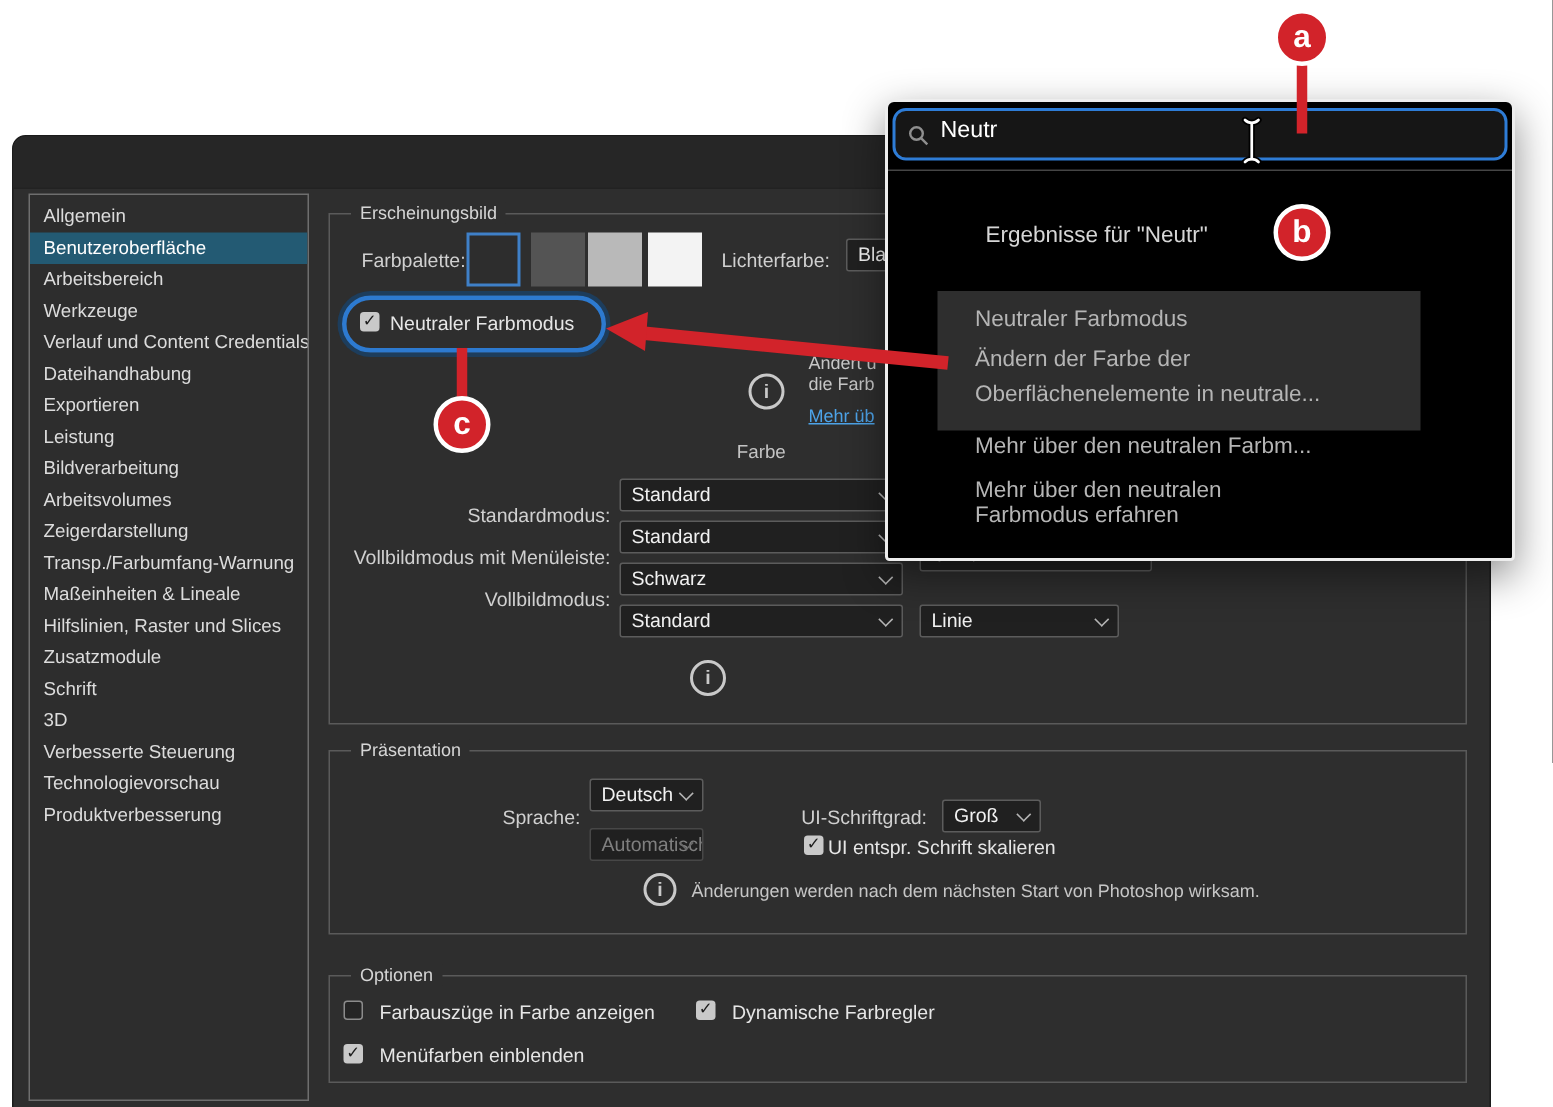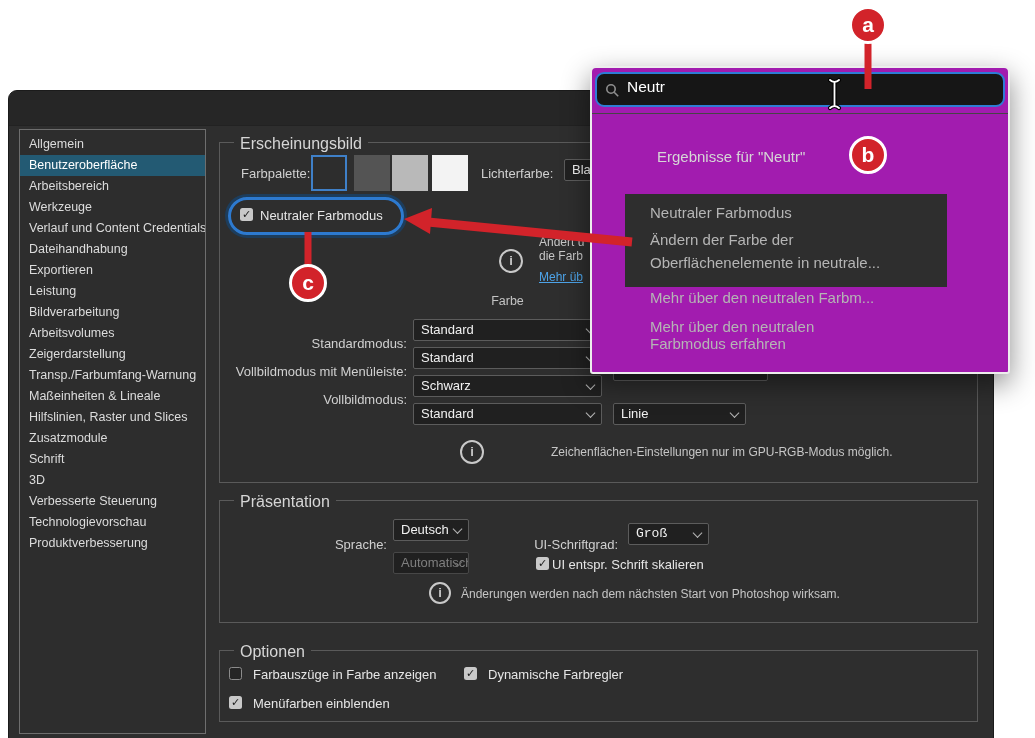--- a/index.html
+++ b/index.html
@@ -10,21 +10,21 @@
   .dialog{left:8px;top:90px;width:984px;height:648px;background:#2e2e2e;border:1px solid #1b1b1b;
           border-radius:9px 9px 0 0;z-index:1;}
   .titlebar{left:0;top:0;width:100%;height:34px;background:#262626;border-radius:9px 9px 0 0;
             border-bottom:1px solid #222;}
   .sidebar{left:10px;top:38px;width:187px;height:605px;background:#2d2d2d;border:1px solid #6e6e6e;
            padding-top:4px;box-sizing:border-box;overflow:hidden;}
   .sb-item{height:21px;line-height:21px;padding-left:9px;font-size:12.5px;color:#dcdcdc;white-space:nowrap;}
   .sb-item.selected{background:#235a73;color:#ffffff;}
   
   .group{border:1px solid #5a5a5a;background:transparent;}
-  .legend{position:absolute;top:-8px;left:14px;background:#2e2e2e;padding:0 6px;font-size:16px;color:#d6d6d6;}
+  .legend{position:absolute;top:-8px;left:14px;background:#2e2e2e;padding:0 6px;font-size:12px;color:#d6d6d6;}
   .lbl{font-size:13px;color:#d0d0d0;white-space:nowrap;}
   .lbl.right{text-align:right;margin-top:13px;}
   .lbl.dim{color:#8a8a8a;}
   .note{font-size:12px;color:#c6c6c6;white-space:nowrap;}
   .link{font-size:12px;color:#4da3e8;text-decoration:underline;white-space:nowrap;text-align:right;}
   
   .dd{background:#202020;border:1px solid #5c5c5c;border-radius:2px;height:22px;box-sizing:border-box;
       color:#f1f1f1;font-size:13px;line-height:20px;padding-left:7px;white-space:nowrap;overflow:hidden;}
   .dd .chev{position:absolute;right:7px;top:50%;width:6px;height:6px;
       border-right:1.5px solid #b5b5b5;border-bottom:1.5px solid #b5b5b5;
@@ -38,21 +38,21 @@
   .cblabel{font-size:13px;color:#e6e6e6;white-space:nowrap;}
   
   .swatch{width:36px;height:36px;box-sizing:border-box;}
   .swatch.sel{border:2px solid #3f80c8;}
   
   .info{width:24px;height:24px;border:2px solid #c9c9c9;border-radius:50%;box-sizing:border-box;
         color:#c9c9c9;font-size:13px;font-weight:bold;text-align:center;line-height:20px;}
   
   .ring{border:3px solid #2d7ad0;border-radius:19px;box-shadow:0 0 0 3px #1d3d5c;box-sizing:border-box;}
   
-  .overlay{left:590px;top:66px;width:420px;height:308px;background:#a21caf;border:2px solid #ededed;
+  .overlay{left:590px;top:66px;width:420px;height:308px;background:#000000;border:2px solid #ededed;
            box-sizing:border-box;border-radius:6px 6px 3px 3px;z-index:10;
            box-shadow:0 10px 28px rgba(0,0,0,.45);}
   .searchfield{left:3px;top:4px;width:410px;height:35px;background:#161616;border:2px solid #2e7cd6;
                border-radius:9px;box-sizing:border-box;}
   .searchfield input{position:absolute;left:28px;top:3px;width:250px;background:transparent;border:none;outline:none;
                color:#ffffff;font-size:15.5px;font-weight:500;font-family:"Liberation Sans","DejaVu Sans",sans-serif;}
   .divline{left:0;top:45px;width:416px;height:1px;background:#454545;}
   .res-header{font-size:15px;color:#d6d6d6;white-space:nowrap;}
   .res{font-size:15px;color:#b5b5b5;white-space:nowrap;}
   .hl{background:#2e2e2e;}
@@ -136,31 +136,30 @@
   </div>
 
   <div class="abs dd" style="left:404px;top:312px;width:189px;">
     <span>Standard</span><span class="chev"></span>
   </div>
   <div class="abs dd" style="left:604px;top:312px;width:133px;">
     <span>Linie</span><span class="chev"></span>
   </div>
 
   <div class="abs info" style="left:451px;top:349px;"><span>i</span></div>
-  <div class="abs note" style="left:542px;top:354px;">Zeichenflächen-Einstellungen nur im GPU-RGB-Modus möglich.</div>
 
   <div class="abs group" style="left:210px;top:409px;width:757px;height:121px;">
     <span class="legend">Präsentation</span>
   </div>
   <div class="abs lbl right" style="left:10px;top:433px;width:368px;">Sprache:</div>
   <div class="abs dd" style="left:384px;top:428px;width:76px;">
     <span>Deutsch</span><span class="chev"></span>
   </div>
   <div class="abs lbl right" style="left:400px;top:433px;width:209px;">UI-Schriftgrad:</div>
-  <div class="abs dd" style="left:619px;top:432px;width:81px;font-family:Liberation Mono, monospace;">
+  <div class="abs dd" style="left:619px;top:442px;width:66px;">
     <span>Groß</span><span class="chev"></span>
   </div>
   <div class="abs dd disabled" style="left:384px;top:461px;width:76px;">
     <span>Automatisch</span><span class="chev"></span>
   </div>
   <div class="abs cb checked" style="left:527px;top:466px;">
     <span class="tick">✓</span>
   </div>
   <div class="abs cblabel" style="left:543px;top:466px;">UI entspr. Schrift skalieren</div>
   <div class="abs info" style="left:420px;top:491px;width:22px;height:22px;line-height:18px;"><span>i</span></div>

